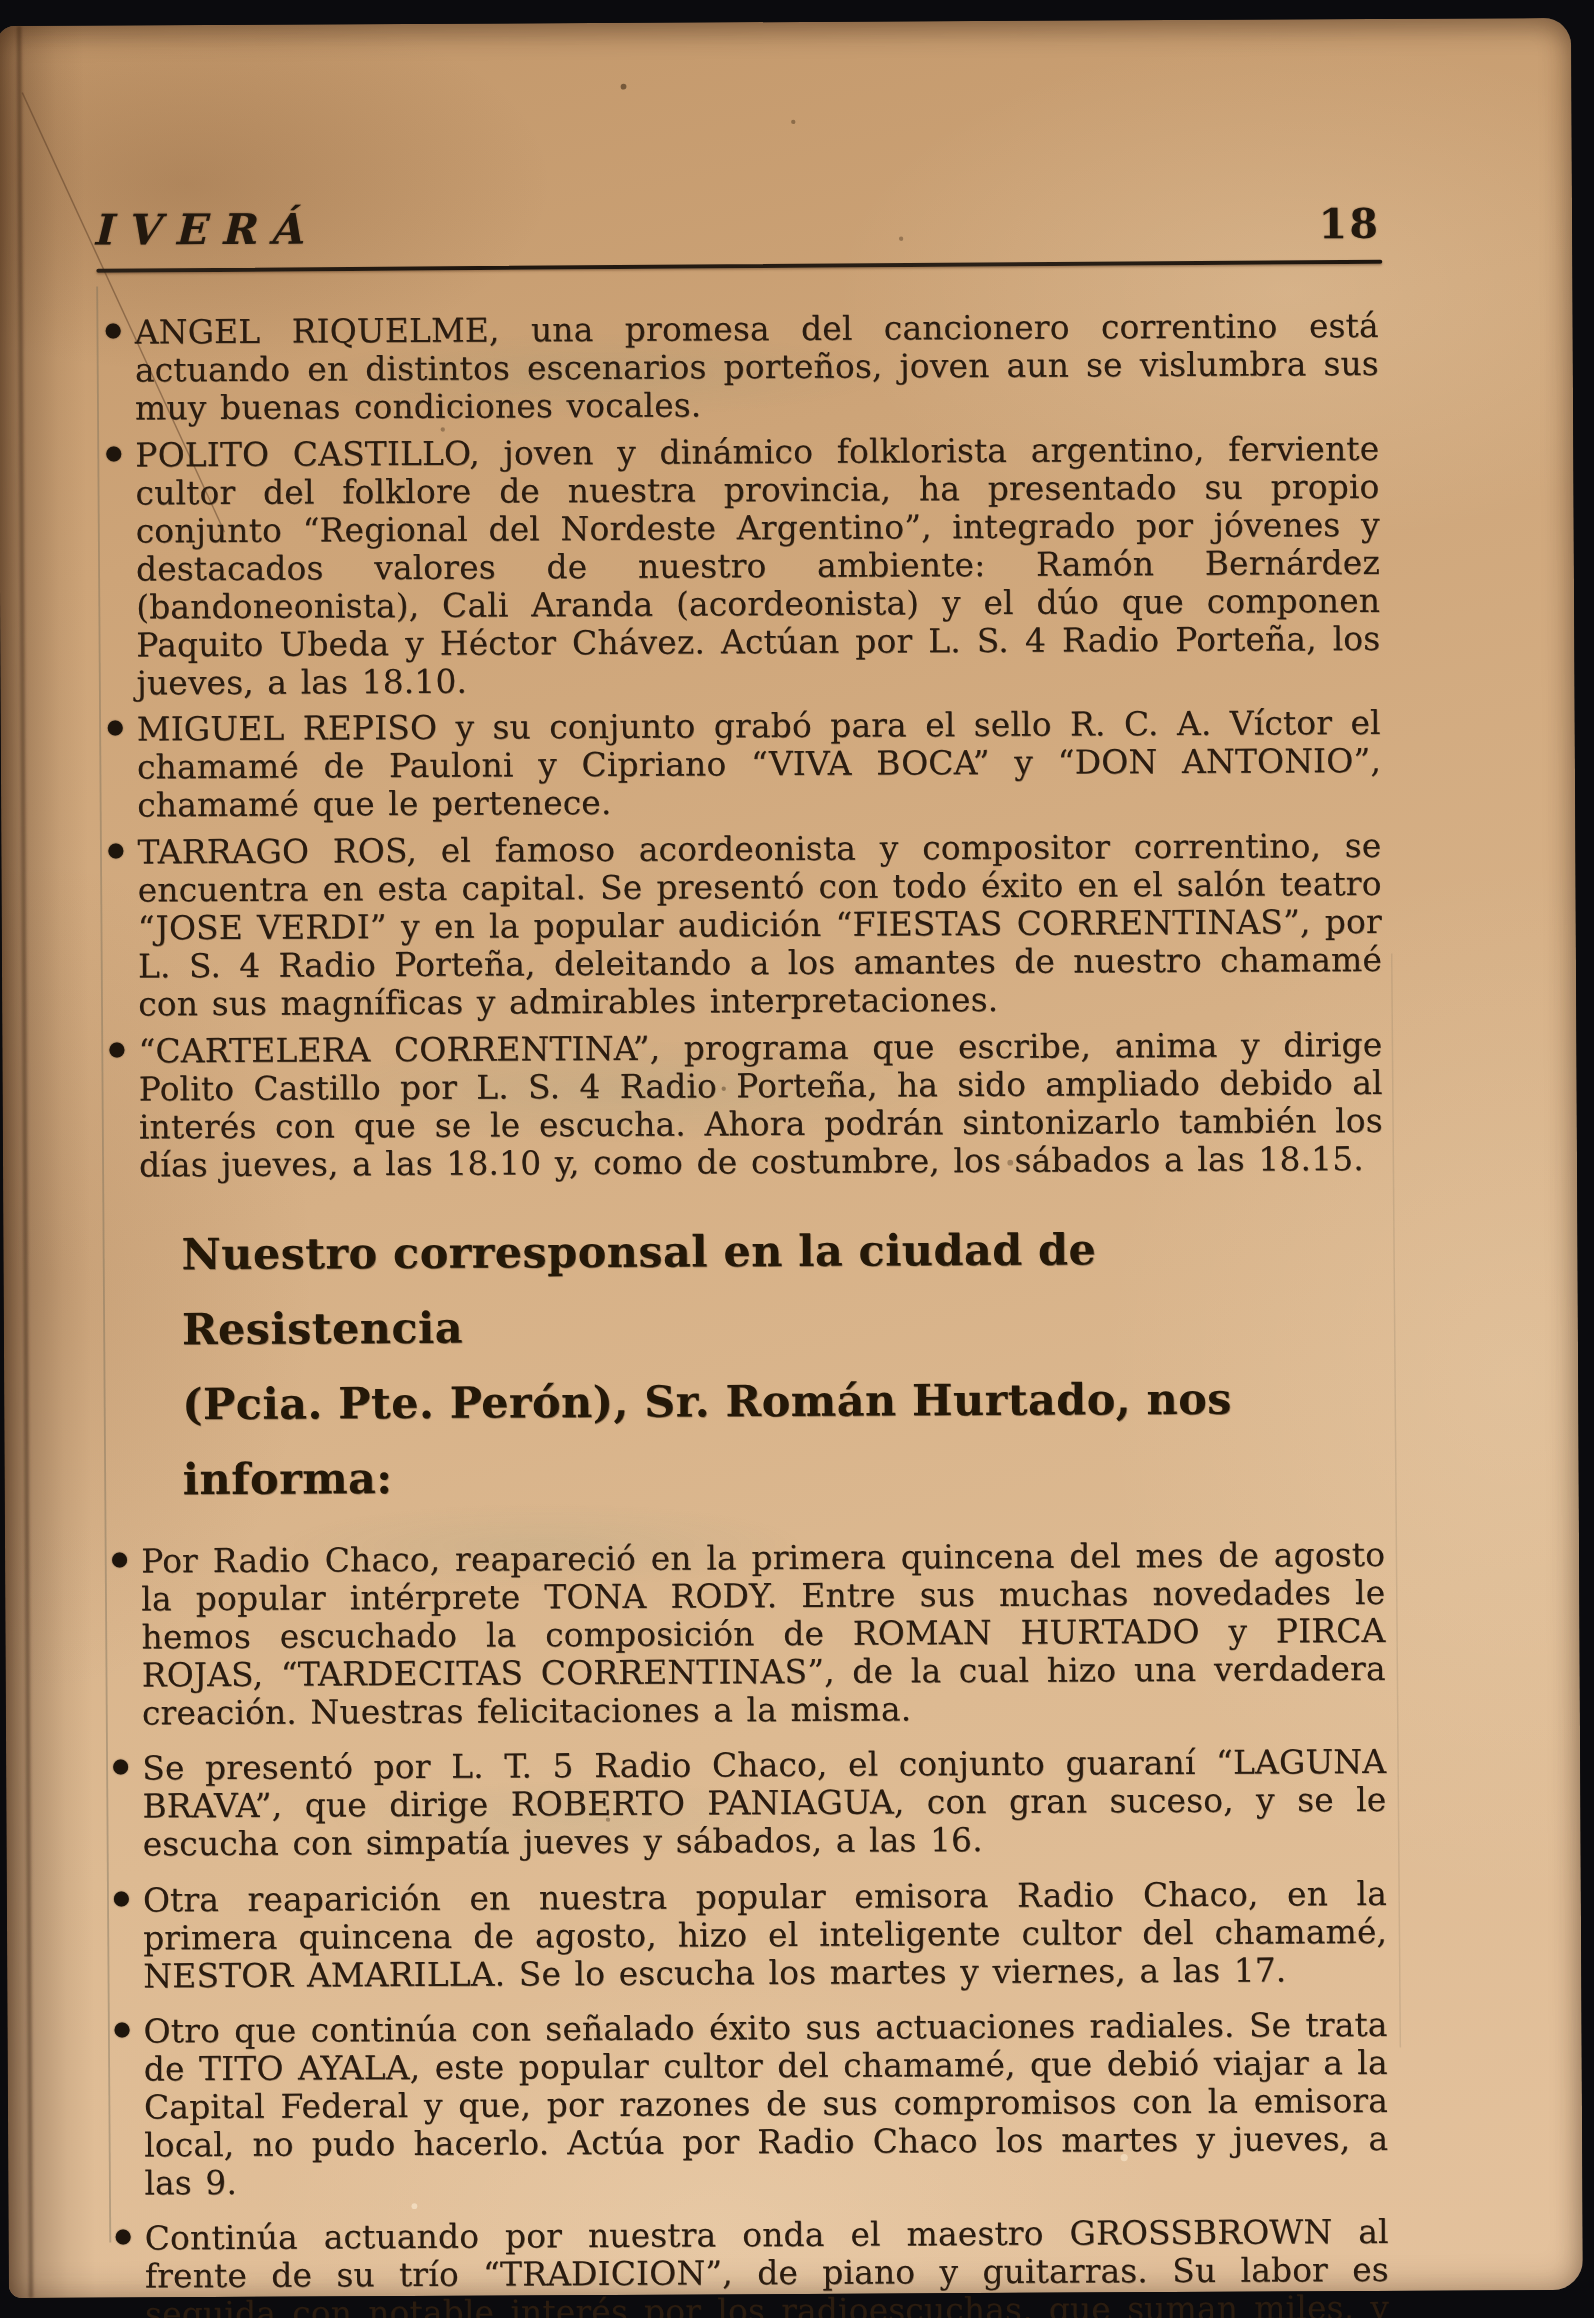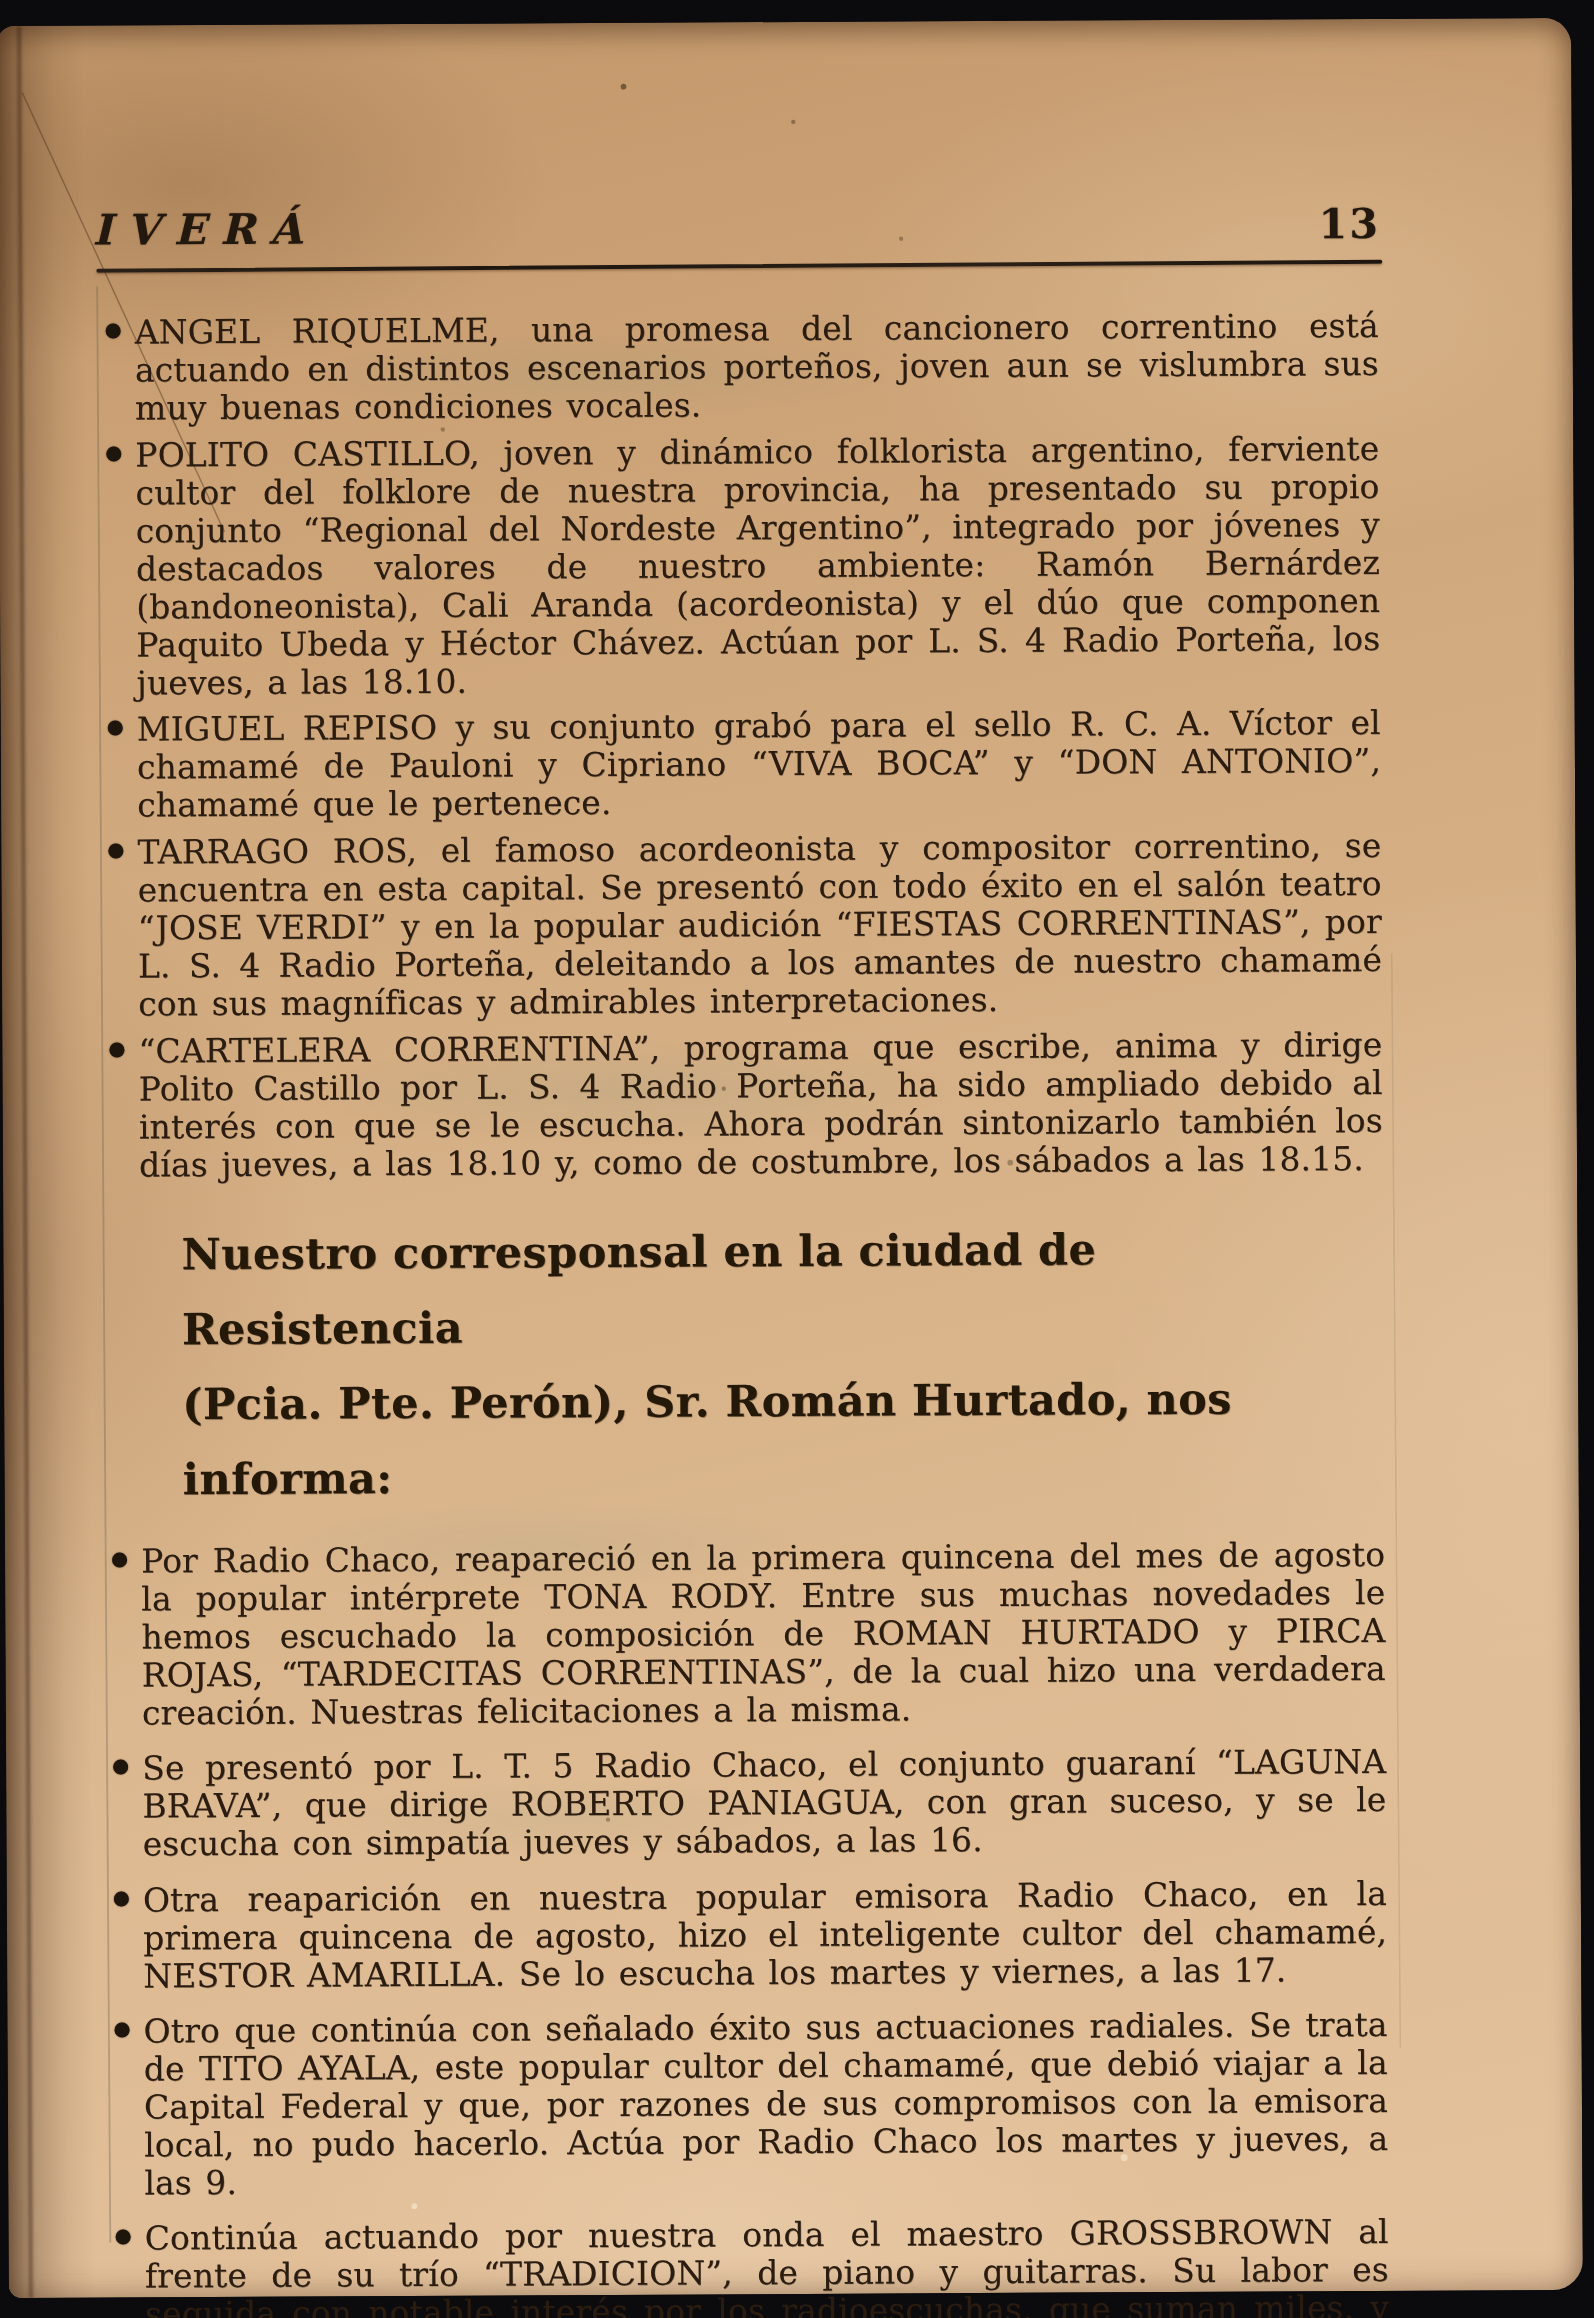--- a/index.html
+++ b/index.html
@@ -128,21 +128,21 @@
     <circle cx="995" cy="1472" r="3" fill="rgba(52,34,16,0.40)"></circle>
     <circle cx="1390" cy="1576" r="4" fill="rgba(60,40,20,0.35)"></circle>
     <circle cx="830" cy="2480" r="3" fill="rgba(52,34,16,0.35)"></circle>
     <circle cx="560" cy="3012" r="4" fill="rgba(255,244,222,0.5)"></circle>
     <circle cx="1540" cy="2950" r="5" fill="rgba(255,244,222,0.45)"></circle>
     <circle cx="1246" cy="300" r="3" fill="rgba(52,34,16,0.35)"></circle>
   </svg>
 
   <div class="running-header">
     <span class="running-title">IVERÁ</span>
-    <span class="page-number">13</span>
+    <span class="page-number">18</span>
   </div>
   <div class="header-rule"></div>
 
   <div class="content">
 
     <ul class="news-list section-1">
       <li class="news-item">
         <span class="bullet-dot"></span>
         <p>ANGEL RIQUELME, una promesa del cancionero correntino está actuando en distintos escenarios porteños, joven aun se vislumbra sus muy buenas condiciones vocales.</p>
       </li>

